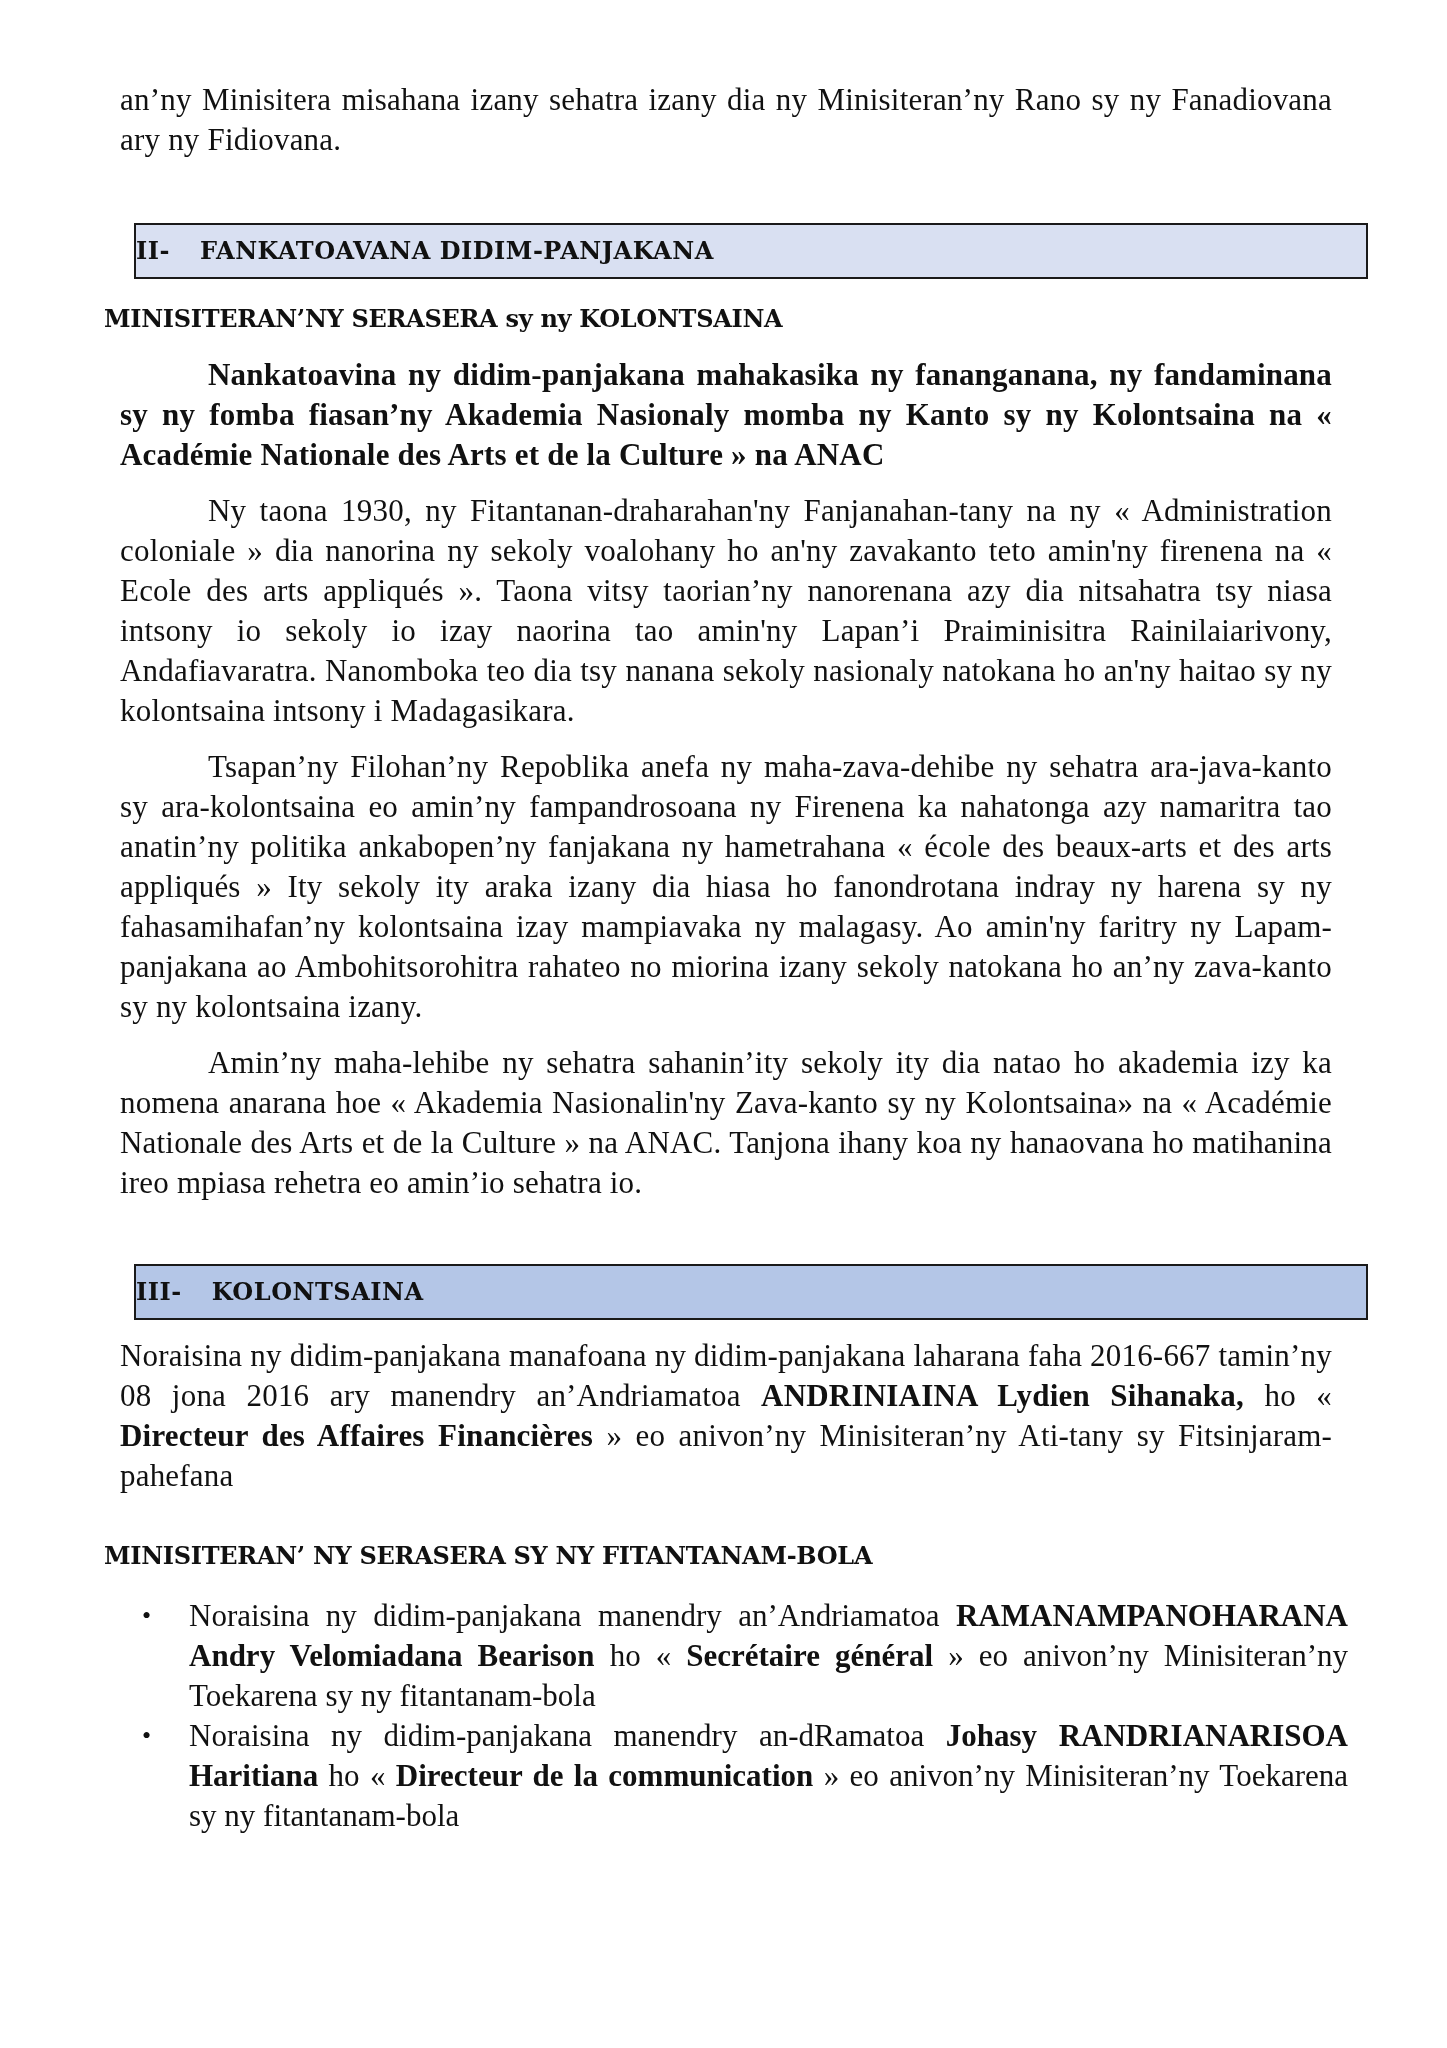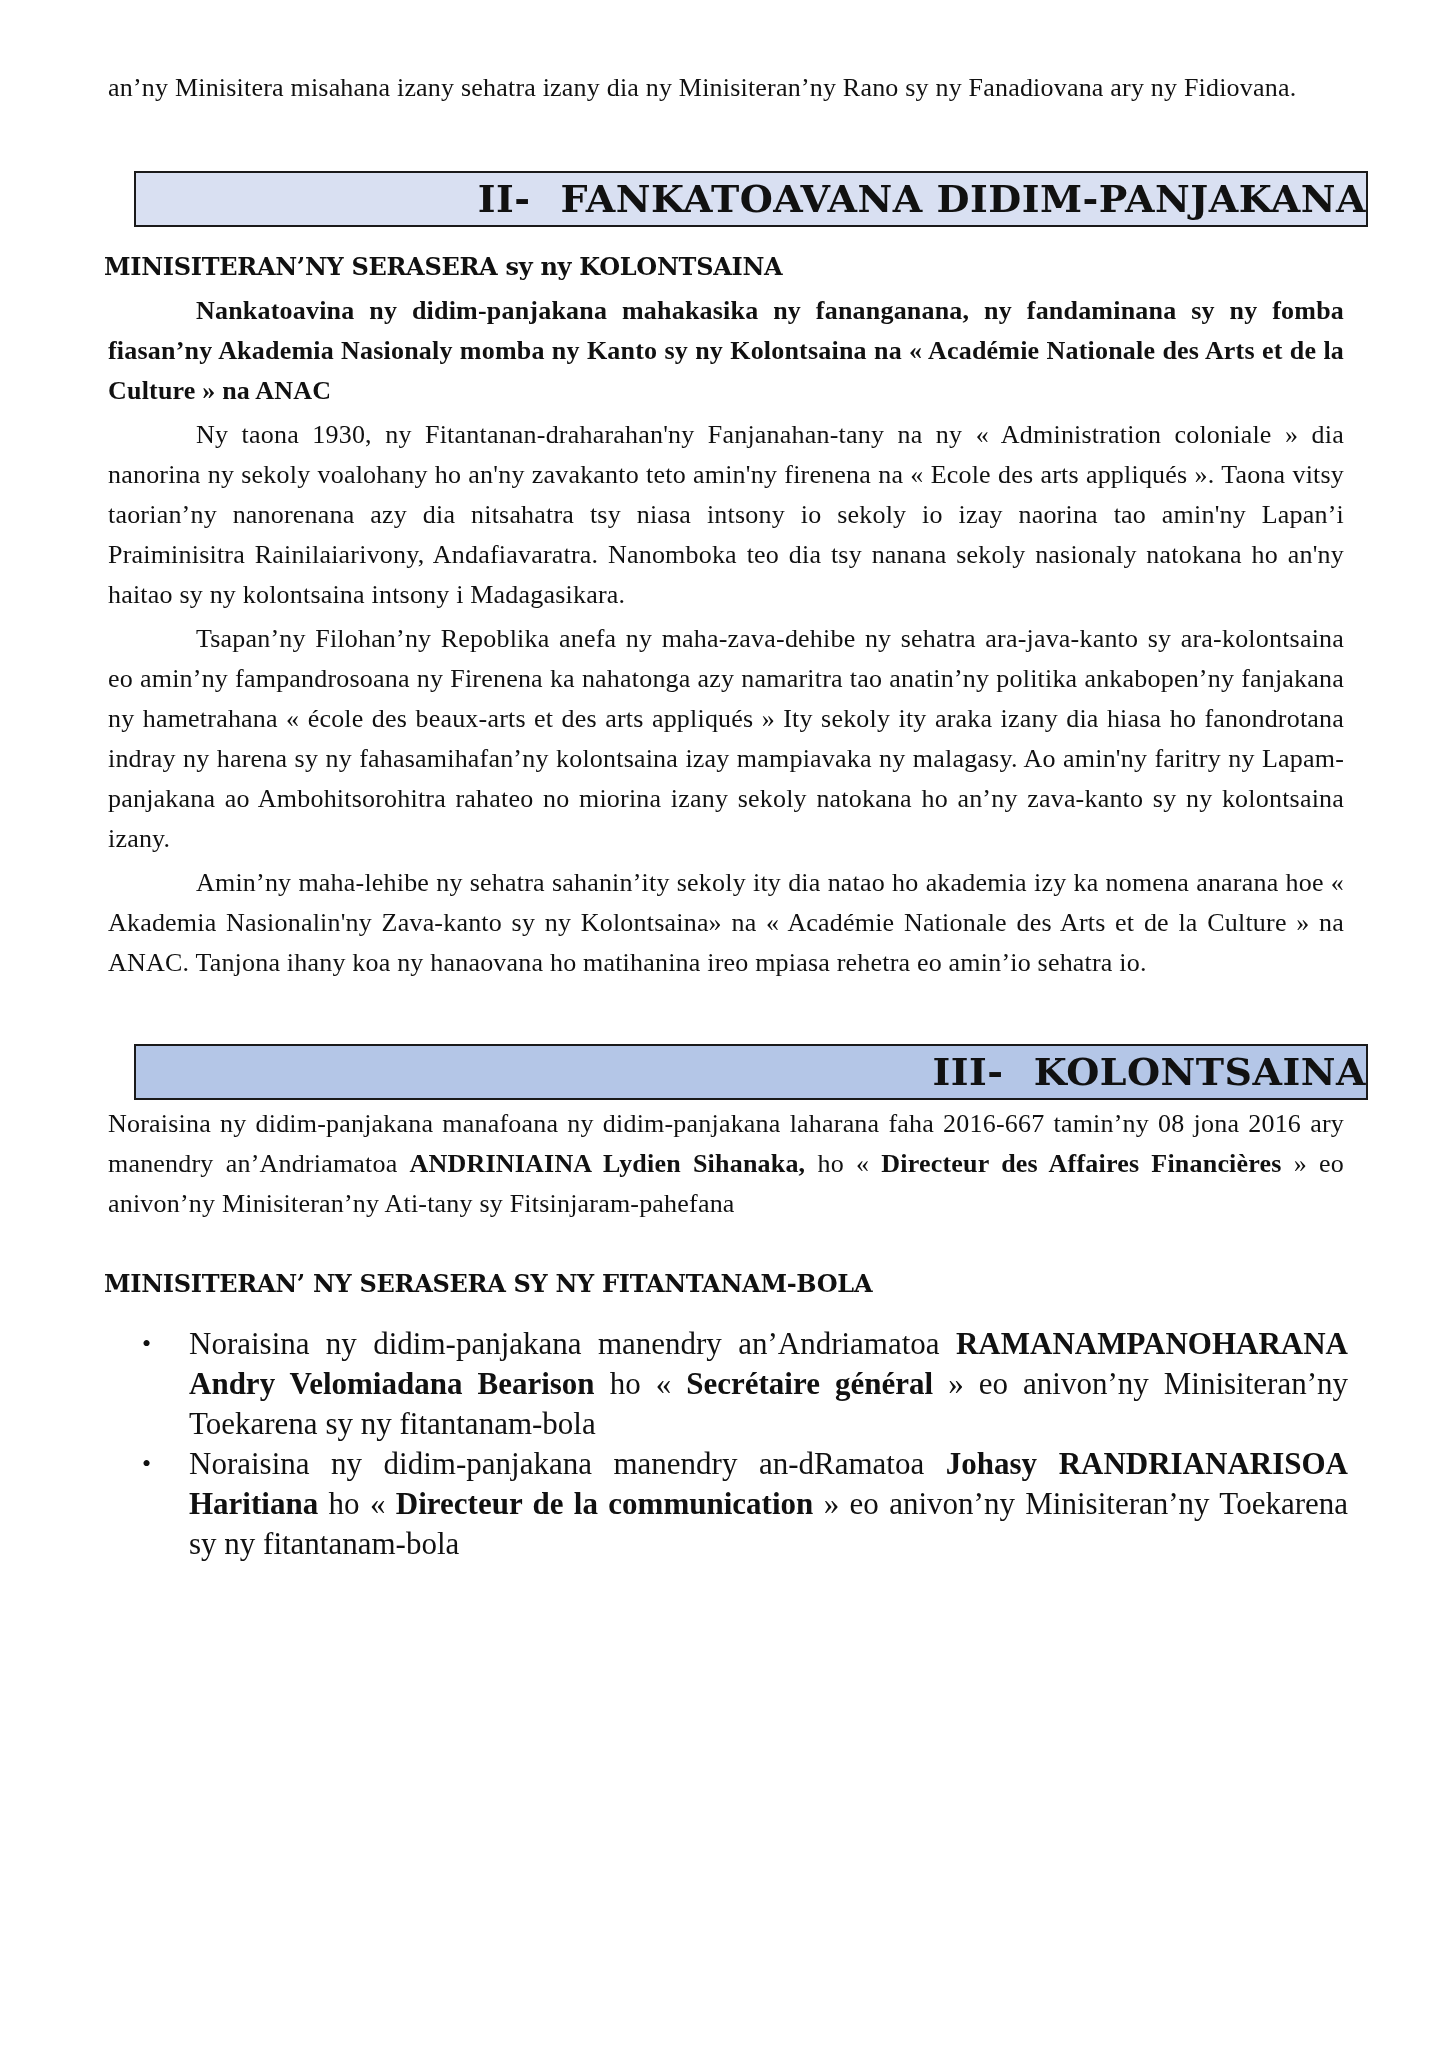--- a/index.html
+++ b/index.html
@@ -11,33 +11,33 @@
       font-family: "Liberation Serif", "DejaVu Serif", serif;
       color: #111111;
     }
     .page {
       position: absolute;
       left: 104px;
       top: 64px;
       width: 1244px;
     }
     p {
-      margin: 4px;
-      font-size: 26px;
+      margin: 16px;
+      font-size: 31px;
       line-height: 40px;
       text-align: justify;
       letter-spacing: 0.2px;
     }
     .indent { text-indent: 88px; }
     .lead { font-weight: bold; }
     .section-box {
       border: 2px solid #1a1a1a;
-      text-align: right;
+      text-align: left;
       font-weight: bold;
-      font-size: 38px;
+      font-size: 24px;
       height: 52px;
       line-height: 52px;
       margin-left: 30px;
       margin-right: -20px;
       font-family: "DejaVu Serif", serif;
       letter-spacing: 0.5px;
     }
     .box-ii { background: #d9e0f2; margin-top: 63px; }
     .box-iii { background: #b4c6e7; margin-top: 61px; }
     .section-box .num { margin-right: 30px; }

